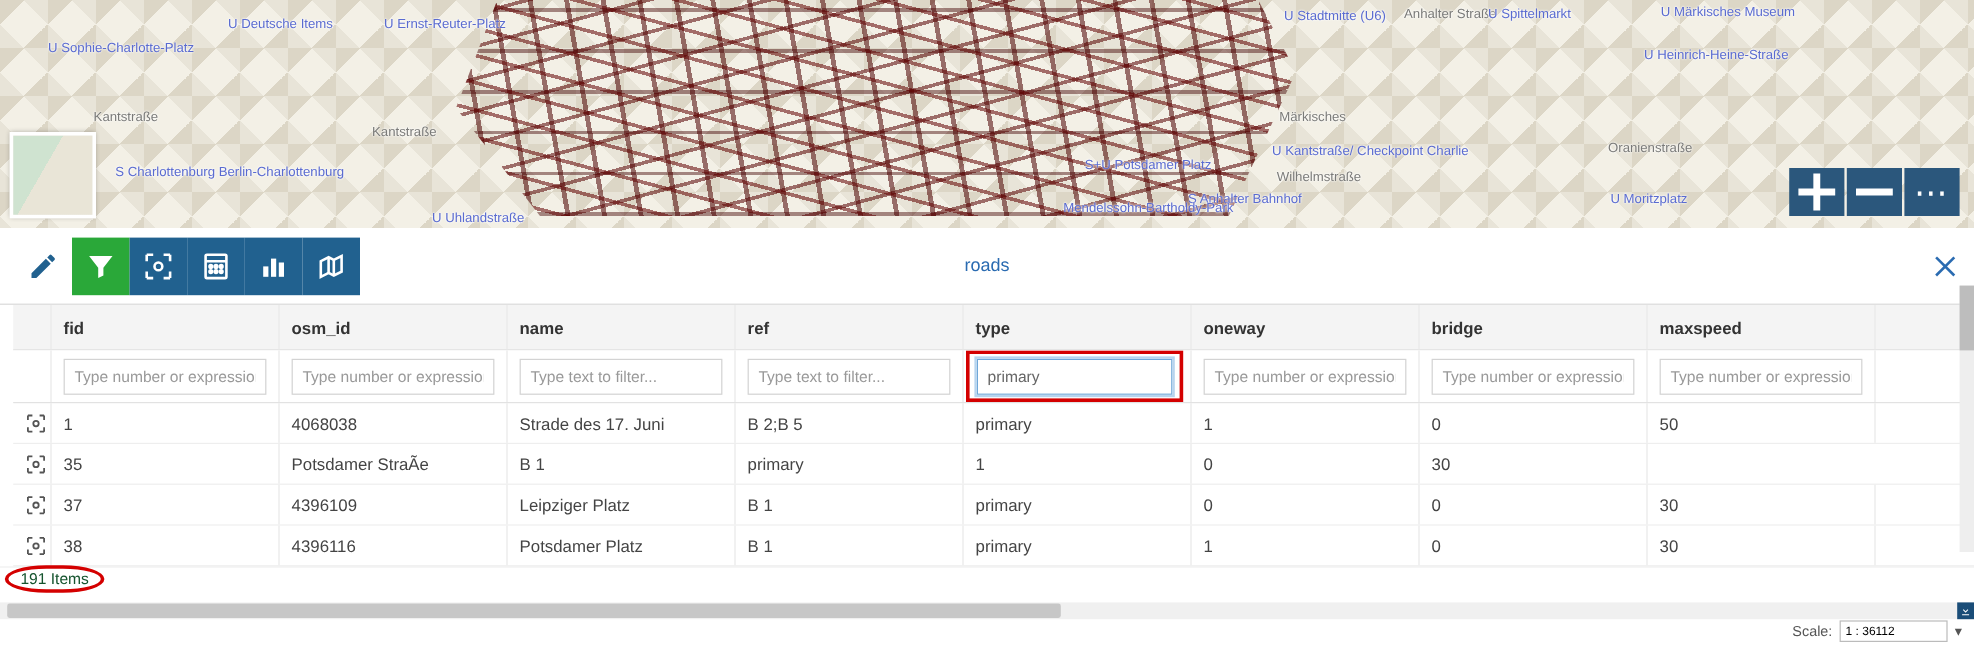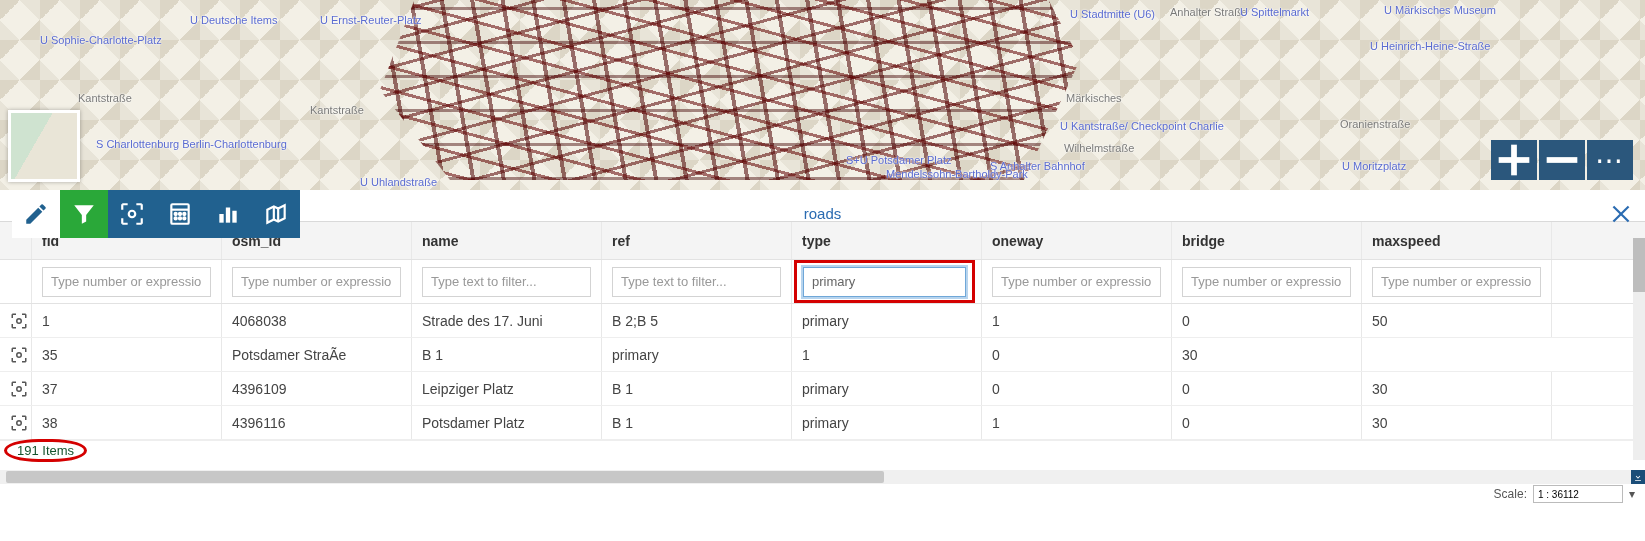--- a/index.html
+++ b/index.html
@@ -64,24 +64,24 @@
     background: #2b577c;
     color: #fff;
     display: flex; align-items: center; justify-content: center;
     font-size: 24px;
     cursor: pointer;
   }
   .map-btn.dots { font-size: 28px; letter-spacing: 2px; }
 
   
   .panelbar {
-    height: 32px;
+    height: 64px;
     background: #fff;
     display: flex;
-    align-items: flex-start;
+    align-items: center;
     border-bottom: 1px solid #d9d9d9;
     position: relative;
   }
   .tgroup { display: flex; margin-left: 12px; }
   .tbtn {
     width: 48px; height: 48px;
     background: #21618f;
     display: flex; align-items: center; justify-content: center;
     cursor: pointer;
     color: #fff;
@@ -106,20 +106,21 @@
     cursor: pointer;
     z-index: 2;
   }
   .close-x svg { width: 26px; height: 26px; }
 
   
   .thead, .filter-row, .trow {
     display: grid;
     grid-template-columns: 32px 190px 190px 190px 190px 190px 190px 190px 190px;
     align-items: center;
+    margin-left: 11px;
   }
   .thead {
     background: #f4f4f4;
     height: 38px;
     border-bottom: 1px solid #e2e2e2;
     font-weight: 600;
     color: #333;
   }
   .thead > div, .filter-row > div, .trow > div {
     padding: 0 10px;
@@ -259,21 +260,21 @@
         <div class="map-label " style="left: 1384px; top: 4px;">U Märkisches Museum</div>
         <div class="map-label " style="left: 1370px; top: 40px;">U Heinrich-Heine-Straße</div>
         <div class="map-label street-label" style="left: 78px; top: 92px;">Kantstraße</div>
         <div class="map-label street-label" style="left: 310px; top: 104px;">Kantstraße</div>
         <div class="map-label street-label" style="left: 1066px; top: 92px;">Märkisches</div>
         <div class="map-label " style="left: 1060px; top: 120px;">U Kantstraße/ Checkpoint Charlie</div>
         <div class="map-label street-label" style="left: 1340px; top: 118px;">Oranienstraße</div>
         <div class="map-label " style="left: 1342px; top: 160px; text-align: center;">U Moritzplatz</div>
         <div class="map-label street-label" style="left: 1064px; top: 142px;">Wilhelmstraße</div>
         <div class="map-label " style="left: 990px; top: 160px;">S Anhalter Bahnhof</div>
-        <div class="map-label " style="left: 846px; top: 132px; margin-top: 22px;">S+U Potsdamer Platz</div>
+        <div class="map-label " style="left: 904px; top: 132px;">S+U Potsdamer Platz</div>
         <div class="map-label " style="left: 886px; top: 168px;">Mendelssohn-Bartholdy-Park</div>
         <div class="map-label " style="left: 96px; top: 138px;">S Charlottenburg Berlin-Charlottenburg</div>
         <div class="map-label " style="left: 360px; top: 176px;">U Uhlandstraße</div>
       </div>
     <div class="map-ctrls">
       <div class="map-btn" title="Zoom in">
         <svg viewBox="0 0 24 24" fill="none" stroke="currentColor" stroke-width="3">
             <line x1="12" y1="4" x2="12" y2="20"></line>
             <line x1="4" y1="12" x2="20" y2="12"></line>
           </svg>

